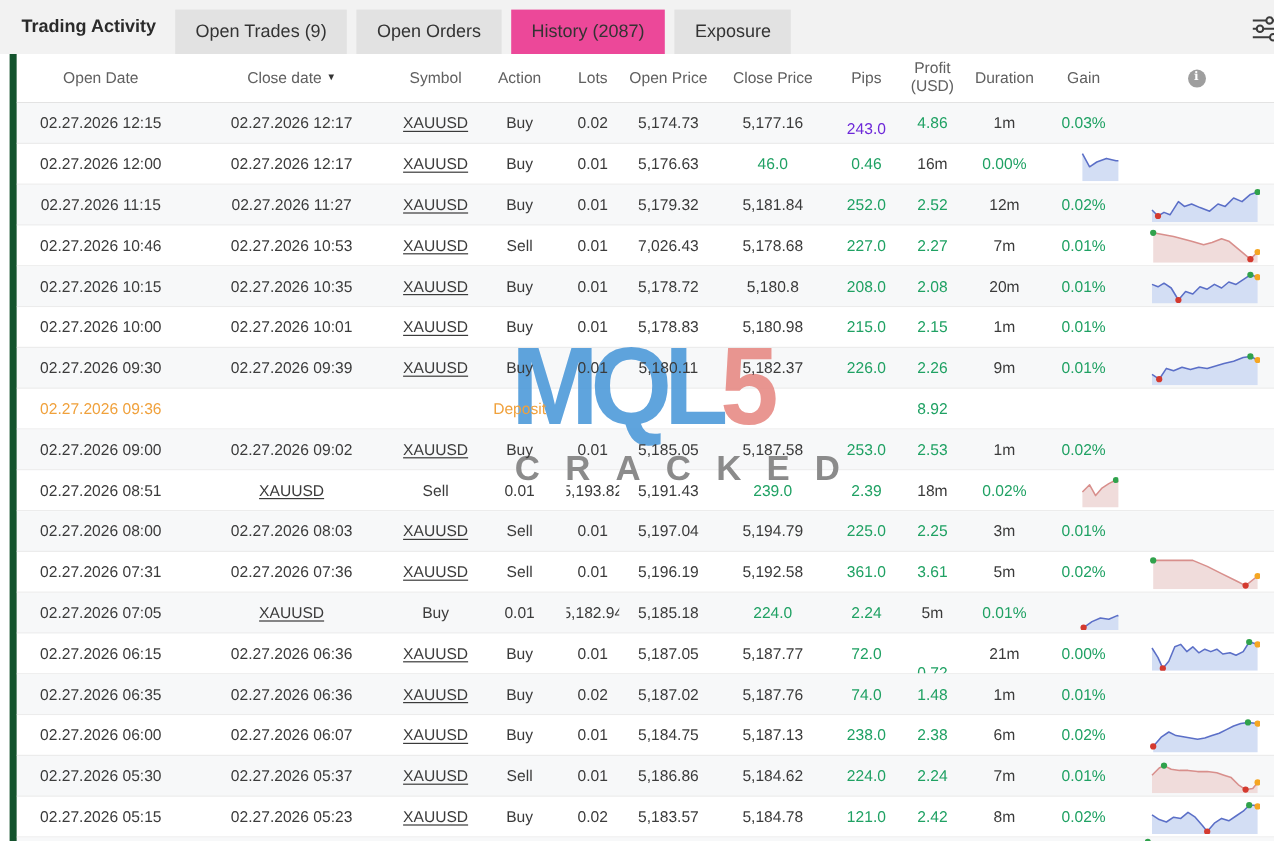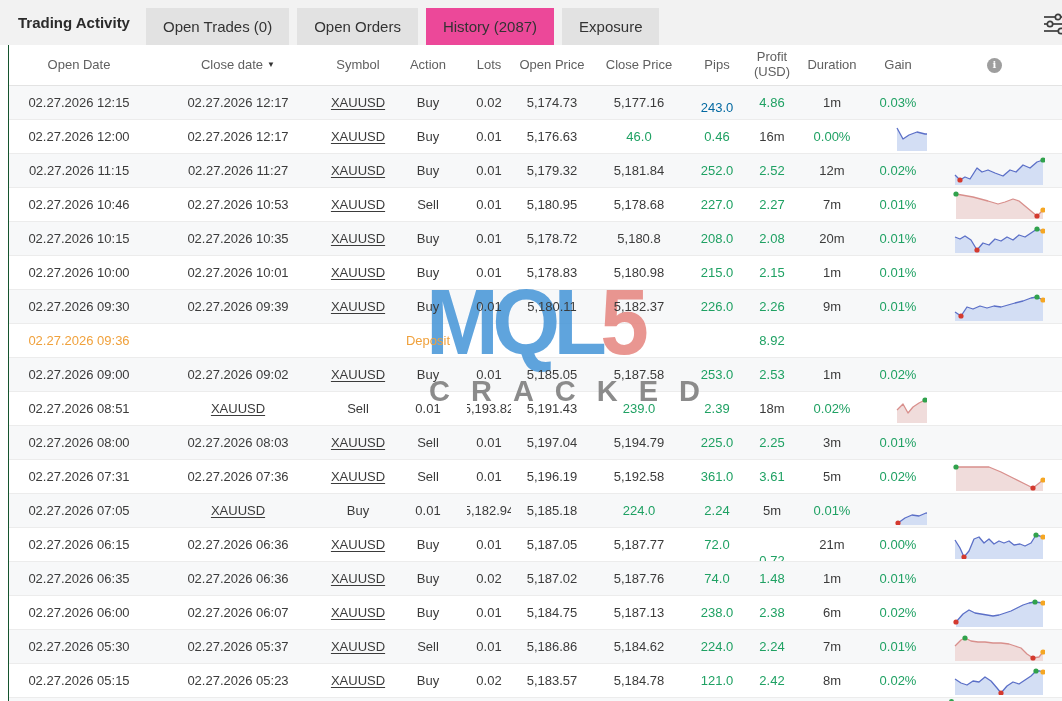--- a/index.html
+++ b/index.html
@@ -10,21 +10,21 @@
   
   .tabbar { position:relative; height:45px; background:#f2f2f2; display:flex; align-items:flex-end;
     padding-left:18px; }
   .tab-title { font-size:15px; font-weight:bold; color:#2b2b2b; align-self:center; margin-right:16px; }
   .tab { height:37px; line-height:37px; padding:0 17px; background:#e2e2e2; color:#333;
     font-size:15px; margin-right:8px; cursor:pointer; white-space:nowrap; }
   .tab.active { background:#ec4899; }
   .filter-btn { position:absolute; right:-7px; top:13px; width:26px; height:22px; cursor:pointer; }
 
   
-  .table { margin-left:8px; border-left:1px solid #14532d; position:relative; }
+  .table { margin-left:8px; border-left:6px solid #14532d; position:relative; }
   .grid-row { display:grid;
     grid-template-columns:140px 178px 62px 78px 44px 82px 92px 64px 46px 74px 58px 1fr; }
   .thead { height:41px; align-items:center; border-bottom:1px solid #e3e3e3; background:#fff; }
   .hcell { display:flex; align-items:center; justify-content:center; font-size:13px; color:#606060;
     text-align:center; line-height:1.15; }
   .sort-arrow { font-size:8px; margin-left:4px; color:#333; }
   .info-circle { width:15px; height:15px; border-radius:50%; background:#9e9e9e; color:#fff;
     font-size:10px; font-weight:bold; display:flex; align-items:center; justify-content:center;
     font-family:"DejaVu Serif", serif; cursor:pointer; }
 
@@ -48,21 +48,21 @@
   .wm-sub { font-size:29px; font-weight:bold; letter-spacing:21px; margin-top:7px; margin-left:3px;
     white-space:nowrap; }
 </style>
 </head>
 <body>
 
 <div class="app">
 
   <div class="tabbar">
     <div class="tab-title">Trading Activity</div>
-    <div class="tab">Open Trades (0)</div>
+    <div class="tab">Open Trades (9)</div>
     <div class="tab">Open Orders</div>
     <div class="tab active">History (2087)</div>
     <div class="tab">Exposure</div>
     <div class="filter-btn">
       <svg width="26" height="22" viewBox="0 0 26 22">
         <g stroke="#3d3d3d" stroke-width="1.7" fill="#f2f2f2">
           <line x1="1" y1="4" x2="25" y2="4"></line>
           <line x1="1" y1="11" x2="25" y2="11"></line>
           <line x1="1" y1="18" x2="25" y2="18"></line>
           <circle cx="15" cy="4" r="2.7"></circle>
@@ -133,21 +133,21 @@
           <div class="cell">
             <span>0.02</span>
           </div>
           <div class="cell">
             <span>5,174.73</span>
           </div>
           <div class="cell">
             <span>5,177.16</span>
           </div>
           <div class="cell">
-            <span style="color: #0369a1; margin-top: 10px;">243.0</span>
+            <span style="color: #6d28d9; margin-top: 10px;">243.0</span>
           </div>
           <div class="cell">
             <span style="color: rgb(31, 161, 99);">4.86</span>
           </div>
           <div class="cell">
             <span>1m</span>
           </div>
           <div class="cell">
             <span style="color: rgb(31, 161, 99);">0.03%</span>
           </div>
@@ -246,21 +246,21 @@
           <div class="cell">
             <span class="sym">XAUUSD</span>
           </div>
           <div class="cell">
             <span>Sell</span>
           </div>
           <div class="cell">
             <span>0.01</span>
           </div>
           <div class="cell">
-            <span>5,180.95</span>
+            <span>7,026.43</span>
           </div>
           <div class="cell">
             <span>5,178.68</span>
           </div>
           <div class="cell">
             <span style="color: rgb(31, 161, 99);">227.0</span>
           </div>
           <div class="cell">
             <span style="color: rgb(31, 161, 99);">2.27</span>
           </div>

